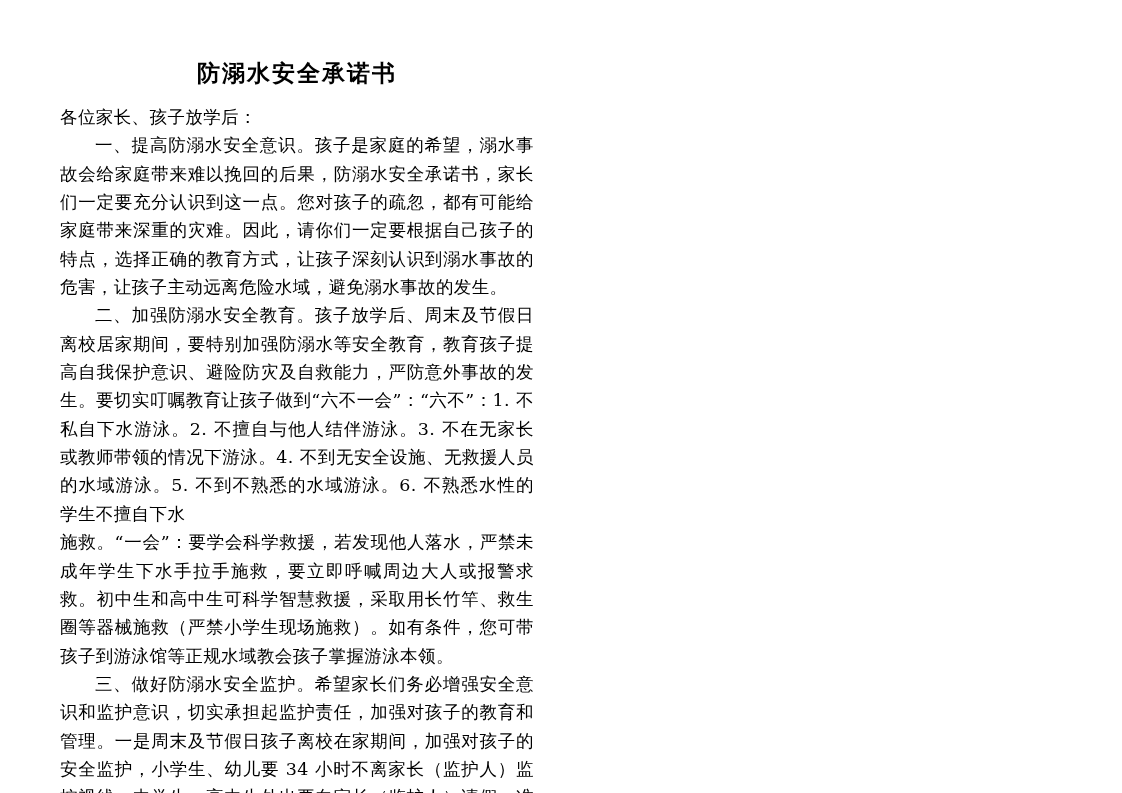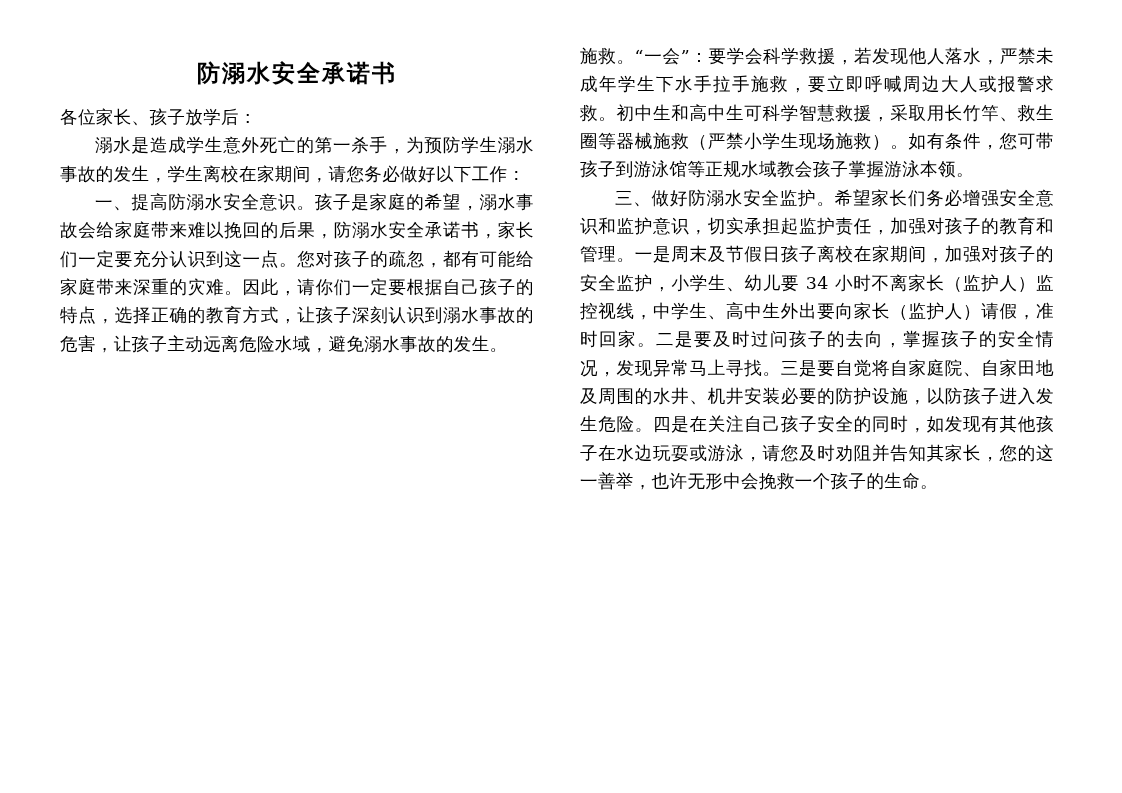--- a/index.html
+++ b/index.html
@@ -16,22 +16,21 @@
   }
   .page {
     position: relative;
     width: 1122px;
     height: 793px;
     box-sizing: border-box;
     padding: 42px 60px 20px 60px;
   }
   .columns {
     display: flex;
-    flex-direction: row;
-    gap: 46px;
+    flex-direction: column;
     height: 100%;
   }
   .col {
     width: 474px;
     flex: 0 0 474px;
   }
   .doc-title {
     text-align: center;
     font-size: 23px;
     font-weight: bold;
@@ -59,22 +58,22 @@
 </style>
 </head>
 <body>
 
 <div class="page">
   <div class="columns">
 
     <div class="col col-left">
       <div class="doc-title">防溺水安全承诺书</div>
       <p class="para noindent">各位家长、孩子放学后：</p>
-      <p class="para indent">溺水是造成学生意外死亡的第一杀手，为预防学生溺水事故的发生，学生离校在家期间，请您务必做好以下工作：</p>
       <p class="para indent">一、提高防溺水安全意识。孩子是家庭的希望，溺水事故会给家庭带来难以挽回的后果，防溺水安全承诺书，家长们一定要充分认识到这一点。您对孩子的疏忽，都有可能给家庭带来深重的灾难。因此，请你们一定要根据自己孩子的特点，选择正确的教育方式，让孩子深刻认识到溺水事故的危害，让孩子主动远离危险水域，避免溺水事故的发生。</p>
+      <p class="para indent">二、加强防溺水安全教育。孩子放学后、周末及节假日离校居家期间，要特别加强防溺水等安全教育，教育孩子提高自我保护意识、避险防灾及自救能力，严防意外事故的发生。要切实叮嘱教育让孩子做到“六不一会”：“六不”：1. 不私自下水游泳。2. 不擅自与他人结伴游泳。3. 不在无家长或教师带领的情况下游泳。4. 不到无安全设施、无救援人员的水域游泳。5. 不到不熟悉的水域游泳。6. 不熟悉水性的学生不擅自下水</p>
     </div>
 
     <div class="col col-right">
       <p class="para noindent">施救。“一会”：要学会科学救援，若发现他人落水，严禁未成年学生下水手拉手施救，要立即呼喊周边大人或报警求救。初中生和高中生可科学智慧救援，采取用长竹竿、救生圈等器械施救（严禁小学生现场施救）。如有条件，您可带孩子到游泳馆等正规水域教会孩子掌握游泳本领。</p>
       <p class="para indent">三、做好防溺水安全监护。希望家长们务必增强安全意识和监护意识，切实承担起监护责任，加强对孩子的教育和管理。一是周末及节假日孩子离校在家期间，加强对孩子的安全监护，小学生、幼儿要 34 小时不离家长（监护人）监控视线，中学生、高中生外出要向家长（监护人）请假，准时回家。二是要及时过问孩子的去向，掌握孩子的安全情况，发现异常马上寻找。三是要自觉将自家庭院、自家田地及周围的水井、机井安装必要的防护设施，以防孩子进入发生危险。四是在关注自己孩子安全的同时，如发现有其他孩子在水边玩耍或游泳，请您及时劝阻并告知其家长，您的这一善举，也许无形中会挽救一个孩子的生命。</p>
     </div>
 
   </div>
 </div>
 

